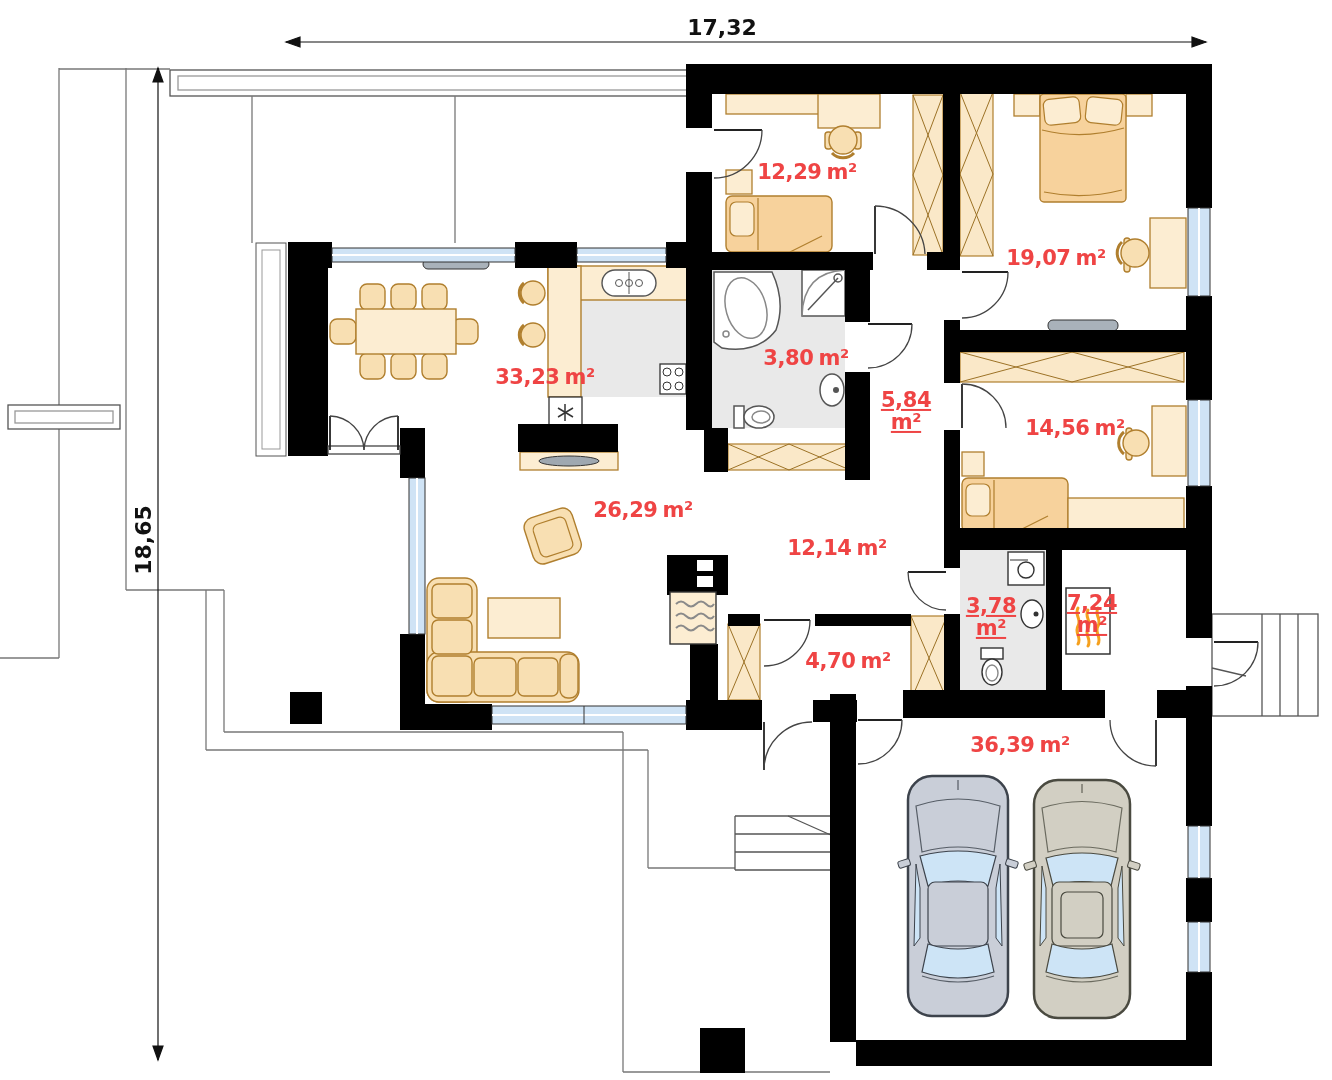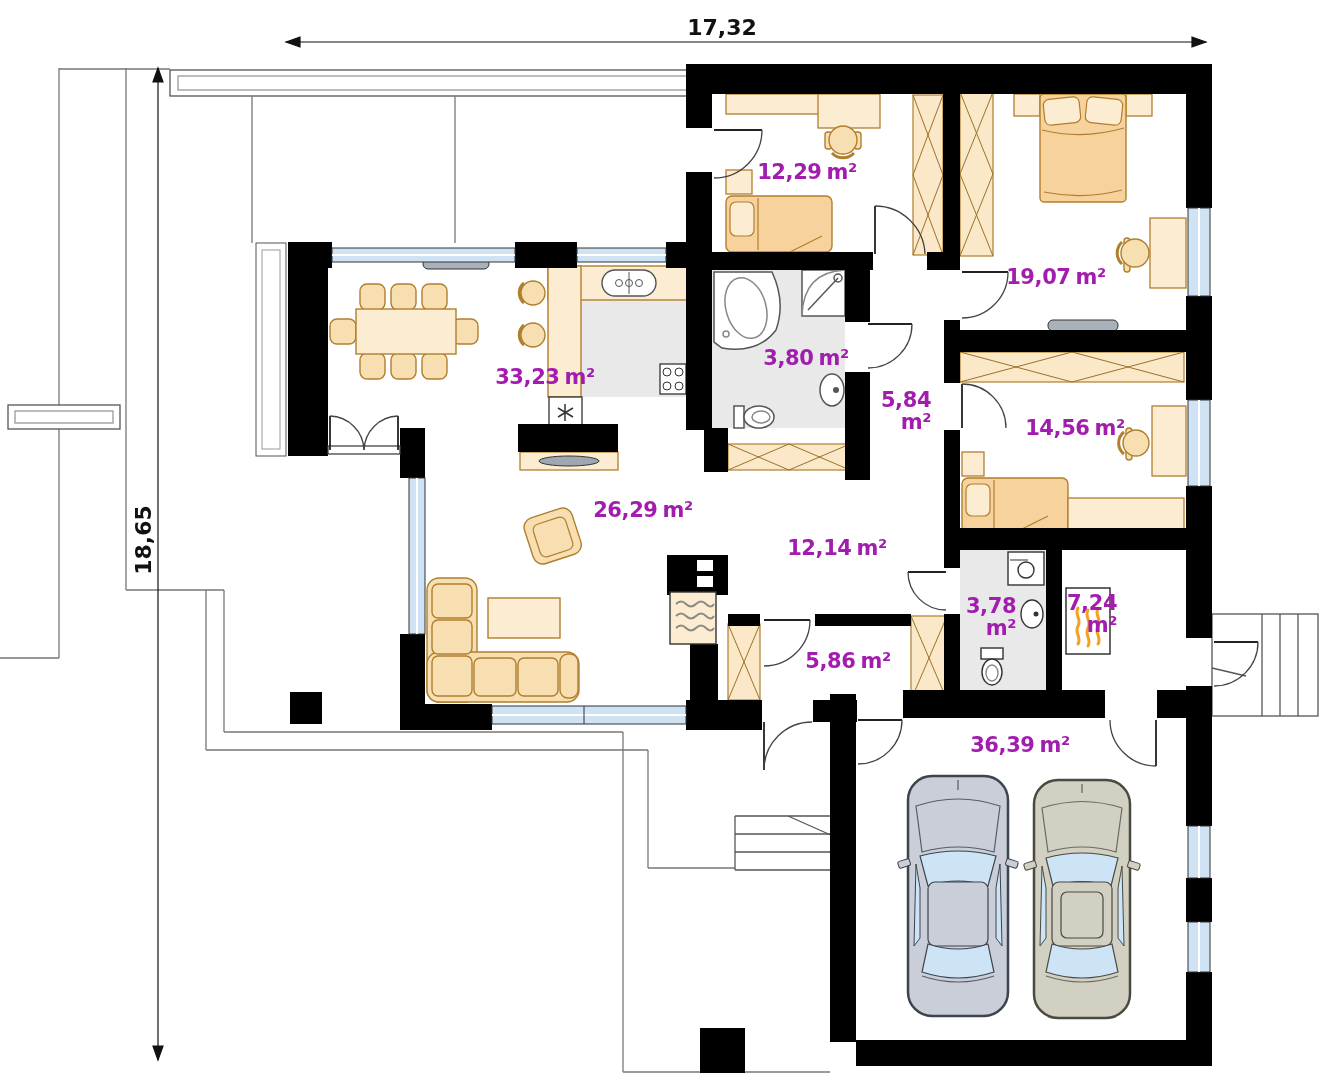--- a/index.html
+++ b/index.html
@@ -1,22 +1,22 @@
 <!DOCTYPE html>
 <html><head>
 <meta charset="utf-8">
 <style>
   html,body{margin:0;padding:0;background:#fff;}
   #plan{position:relative;width:1332px;height:1080px;background:#fff;overflow:hidden;
         font-family:"DejaVu Sans", sans-serif;}
   #plan svg{position:absolute;left:0;top:0;}
-  .lbl{position:absolute;font-weight:bold;font-size:21px;color:#a21caf;white-space:nowrap;
+  .lbl{position:absolute;font-weight:bold;font-size:21px;color:#ef4444;white-space:nowrap;
        transform:translate(-50%,-50%);letter-spacing:-0.4px;}
   .lbl .unit{margin-left:5px;}
-  .lbl.stacked{white-space:normal;text-align:right;line-height:1.05;}
+  .lbl.stacked{white-space:normal;text-align:center;line-height:1.05;text-decoration:underline;}
   .lbl.stacked .unit{display:block;margin-left:0;}
   .dim{position:absolute;font-weight:bold;font-size:22px;color:#111;white-space:nowrap;
        transform:translate(-50%,-50%);}
   .dim.vert{transform:translate(-50%,-50%) rotate(-90deg);}
 </style>
 </head>
 <body>
 
 <div id="plan">
 <svg width="1332" height="1080" viewBox="0 0 1332 1080">
@@ -436,24 +436,24 @@
       <path d="M330,416 A35,35 0 0,1 364,450"></path>
       <path d="M398,416 A35,35 0 0,0 364,450"></path>
     </g>
   </g>
 </svg>
 
   <div class="dim" style="left:722px;top:27px">17,32</div>
   <div class="dim vert" style="left:143px;top:540px">18,65</div>
 
   <div class="lbl" style="left:807px;top:172px"><span class="val">12,29</span><span class="unit">m²</span></div>
-  <div class="lbl" style="left:1056px;top:277px"><span class="val">19,07</span><span class="unit">m²</span></div>
+  <div class="lbl" style="left:1056px;top:258px"><span class="val">19,07</span><span class="unit">m²</span></div>
   <div class="lbl" style="left:545px;top:377px"><span class="val">33,23</span><span class="unit">m²</span></div>
   <div class="lbl" style="left:806px;top:358px"><span class="val">3,80</span><span class="unit">m²</span></div>
   <div class="lbl stacked" style="left:906px;top:411px"><span class="val">5,84</span><span class="unit">m²</span></div>
   <div class="lbl" style="left:1075px;top:428px"><span class="val">14,56</span><span class="unit">m²</span></div>
   <div class="lbl" style="left:643px;top:510px"><span class="val">26,29</span><span class="unit">m²</span></div>
   <div class="lbl" style="left:837px;top:548px"><span class="val">12,14</span><span class="unit">m²</span></div>
   <div class="lbl stacked" style="left:991px;top:617px"><span class="val">3,78</span><span class="unit">m²</span></div>
   <div class="lbl stacked" style="left:1092px;top:614px"><span class="val">7,24</span><span class="unit">m²</span></div>
-  <div class="lbl" style="left:848px;top:661px"><span class="val">5,86</span><span class="unit">m²</span></div>
+  <div class="lbl" style="left:848px;top:661px"><span class="val">4,70</span><span class="unit">m²</span></div>
   <div class="lbl" style="left:1020px;top:745px"><span class="val">36,39</span><span class="unit">m²</span></div>
 </div>
 
 </body></html>

